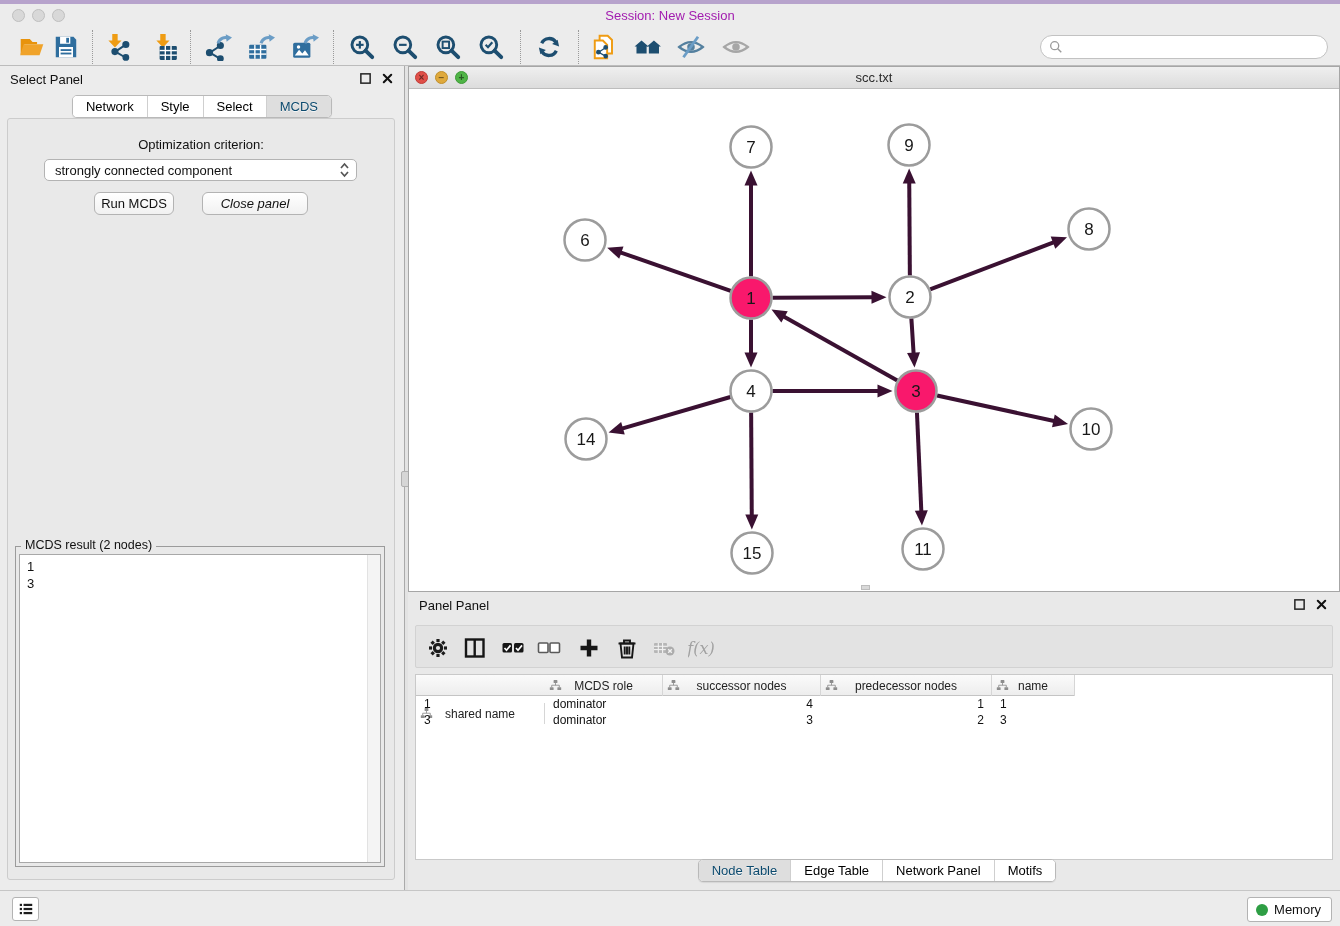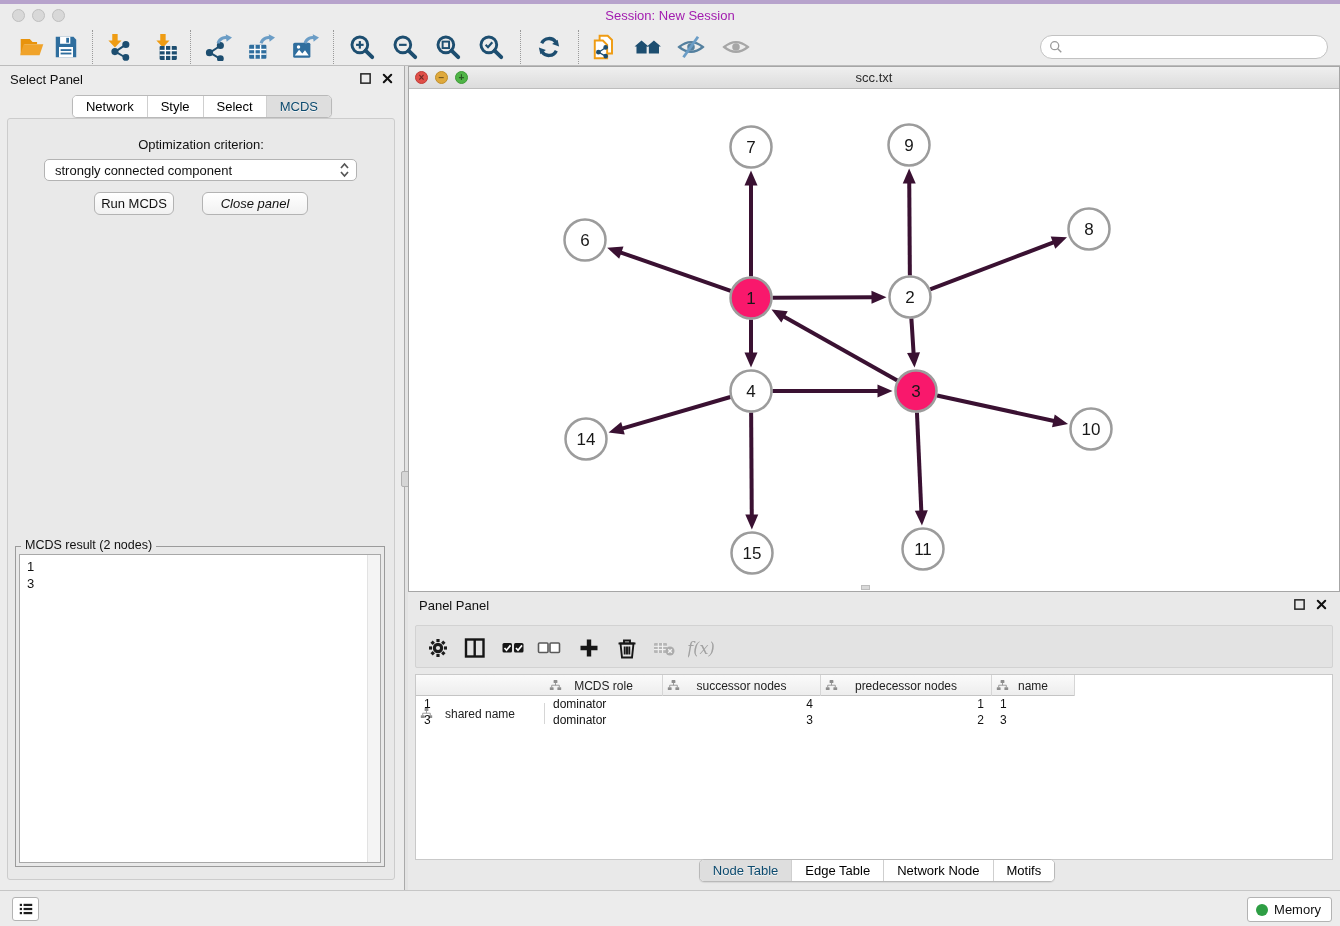--- a/index.html
+++ b/index.html
@@ -575,21 +575,21 @@
         <div class="td-cell" style="width: 118px; text-align: left;">dominator</div>
         <div class="td-cell" style="width: 158px; text-align: right;">3</div>
         <div class="td-cell" style="width: 171px; text-align: right;">2</div>
         <div class="td-cell" style="width: 83px; text-align: left;">3</div>
       </div>
     </div>
   <div class="tp-tabs-row">
       <div class="seg-tabs" id="tp-tabs">
         <span class="seg selected">Node Table</span>
         <span class="seg">Edge Table</span>
-        <span class="seg">Network Node</span>
+        <span class="seg">Network Panel</span>
         <span class="seg">Motifs</span>
       </div>
     </div>
 </div>
 
 <div class="status-bar">
   <div class="sb-left-btn">
     <svg viewBox="0 0 26 26">
         <g fill="#1e1e1e">
           <rect x="4" y="5.5" width="3.2" height="3.2"></rect>

